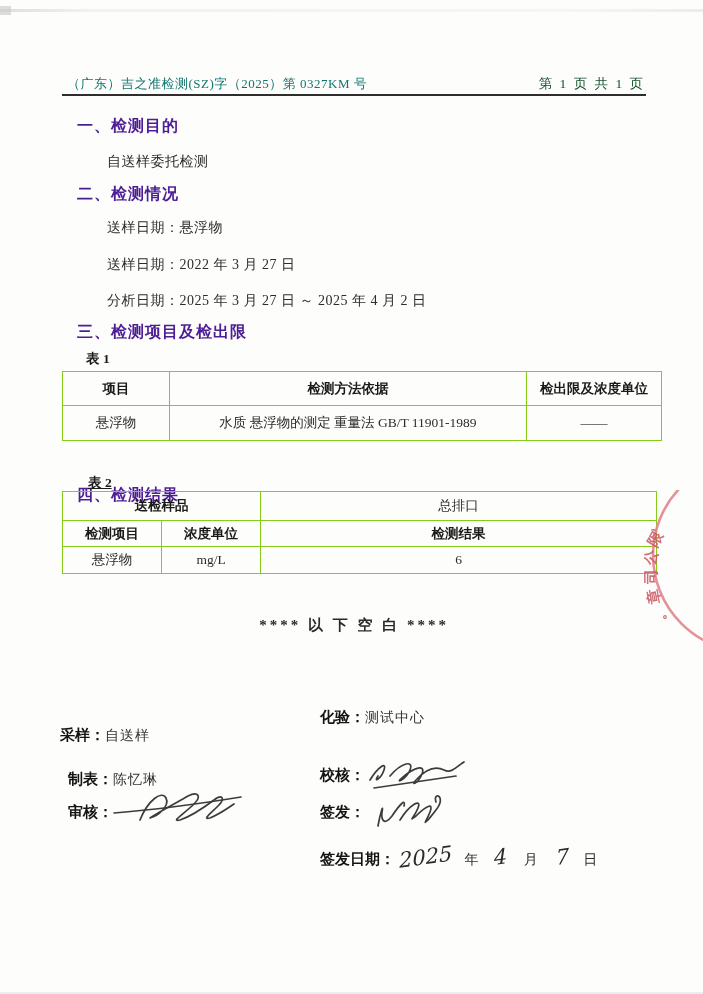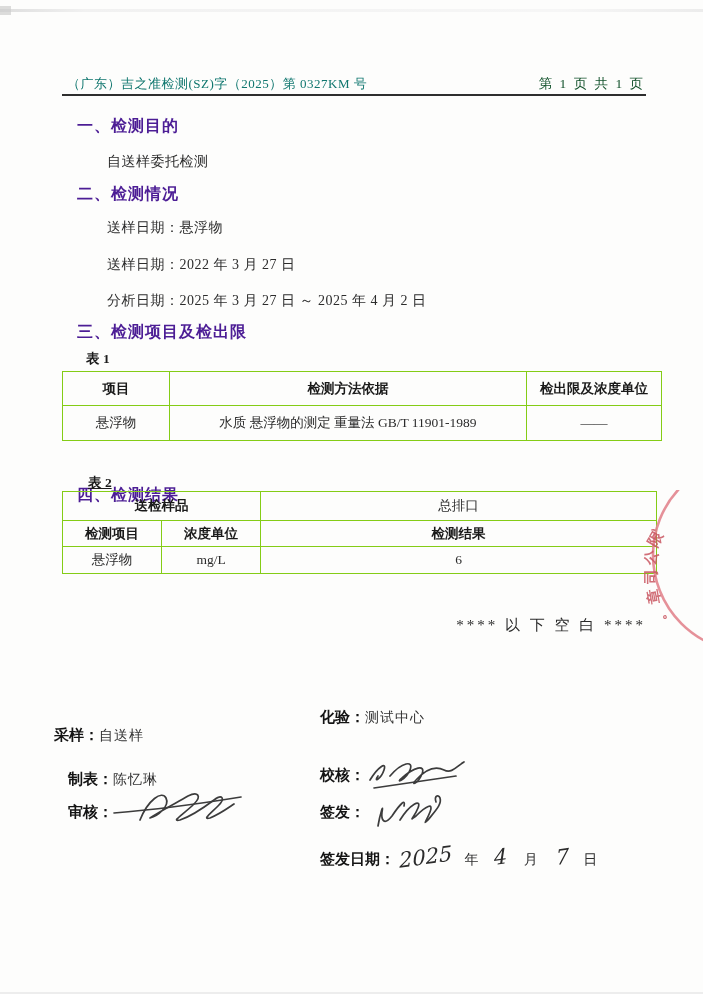--- a/index.html
+++ b/index.html
@@ -26,22 +26,22 @@
   table{border-collapse:collapse;table-layout:fixed;}
   td,th{border:1px solid #84cc16;text-align:center;vertical-align:middle;padding:0 2px;overflow:hidden;}
   th{font-family:"Liberation Sans","DejaVu Sans",sans-serif;font-weight:bold;font-size:13.5px;color:#1a1a1a;}
   td{font-size:13.5px;color:#2b2b2b;}
   #table1{left:62px;top:371px;width:584px;}
   #table1 .r1{height:34px;} #table1 .r2{height:35px;}
   #table1 .c1{width:102px;} #table1 .c2{width:352px;} #table1 .c3{width:130px;}
   #table2{left:62px;top:491px;width:584px;}
   #table2 .r1{height:29px;} #table2 .r2{height:30px;} #table2 .r3{height:26px;} #table2 .r4{height:27px;}
   #table2 .c1{width:103px;} #table2 .c2{width:90px;} #table2 .c3{width:391px;}
-  .blank-note{left:62px;top:616px;width:584px;text-align:right;font-size:15px;
-    letter-spacing:3px;color:#2a2a2a;}
+  .blank-note{left:62px;top:616px;width:584px;text-align:center;font-size:15px;
+    letter-spacing:3px;color:#2a2a2a;font-weight:bold;}
   
   .flabel{font-family:"Liberation Sans","DejaVu Sans",sans-serif;font-weight:bold;
     font-size:15px;color:#141414;}
   .fvalue{font-size:14px;color:#333;letter-spacing:1px;}
   .frow{display:flex;align-items:baseline;}
   .hand{font-family:"DejaVu Serif","Liberation Serif",serif;font-style:italic;
     font-size:21px;color:#2b2b2b;display:inline-block;transform:rotate(-8deg) skewX(-6deg);}
   .dchar{font-size:14px;color:#2c2c2c;}
   .sig path{fill:none;stroke:#3c3c3c;stroke-width:1.7;stroke-linecap:round;stroke-linejoin:round;}
   
@@ -103,21 +103,21 @@
     <tr class="r4">
       <td class="c1">悬浮物</td>
       <td class="c2">mg/L</td>
       <td class="c3">6</td>
     </tr>
   </tbody>
     </table>
 
   <div class="abs blank-note">**** 以 下 空 白 ****</div>
 
-  <div class="abs frow" style="left:54px;top:726px;">
+  <div class="abs frow" style="left:60px;top:726px;">
     <span class="flabel">采样：</span>
     <span class="fvalue">自送样</span>
   </div>
   <div class="abs frow" style="left:320px;top:708px;">
     <span class="flabel">化验：</span>
     <span class="fvalue">测试中心</span>
   </div>
 
   <div class="abs frow" style="left:68px;top:770px;">
     <span class="flabel">制表：</span>

